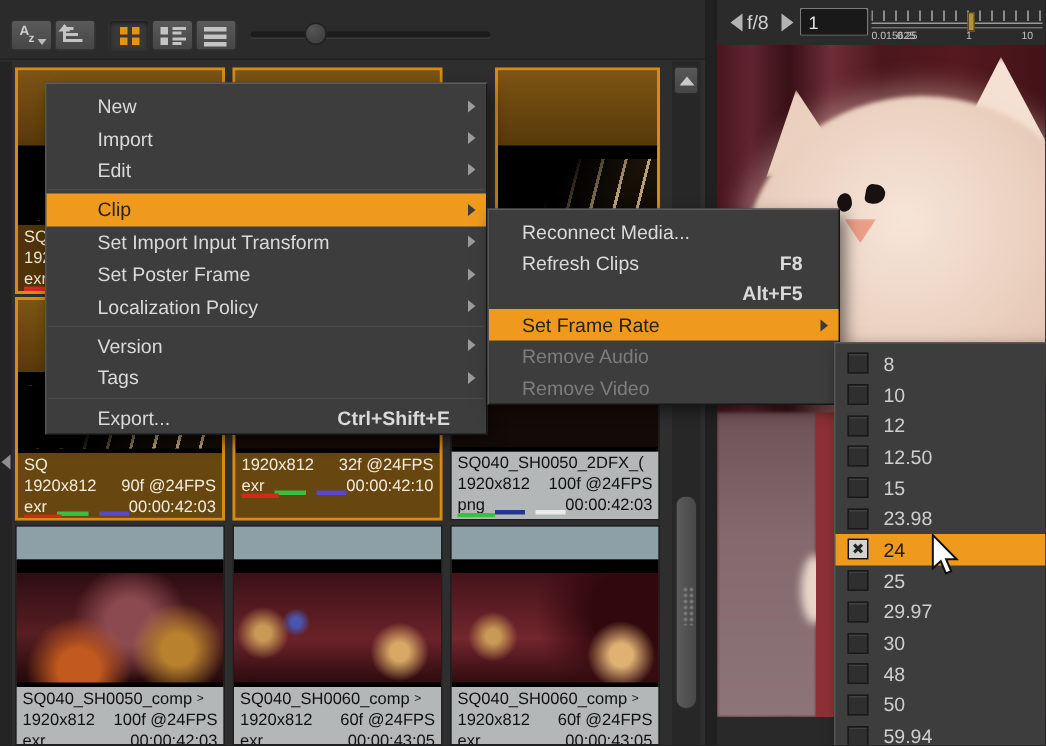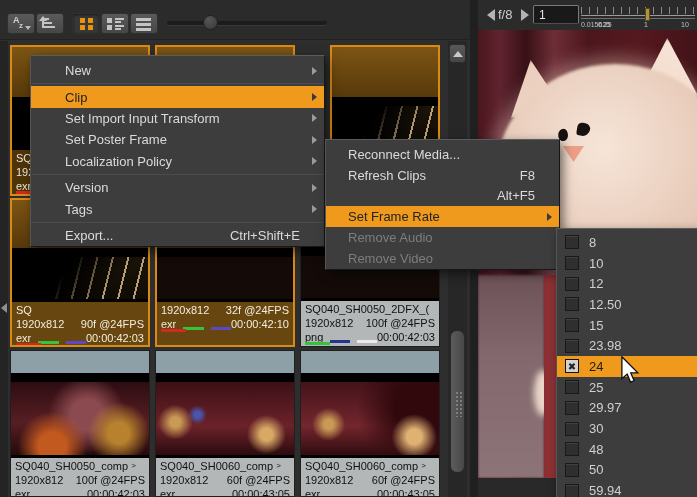--- a/index.html
+++ b/index.html
@@ -114,21 +114,21 @@
   .eye-r { left:99px; top:93px; width:13px; height:13px; border-radius:45% 55% 70% 30%; transform:rotate(10deg); }
   .nose { position:absolute; left:85px; top:116px; width:21px; height:16px; background:#ec9f88; clip-path:polygon(0 0,100% 0,50% 100%); filter:blur(.6px); }
   .lowmauve { position:absolute; left:0; top:245px; width:66px; height:203px; background:linear-gradient(180deg,#6d5257 0,#83696d 40%,#8d7478 100%); filter:blur(1px); }
   .furpatch { position:absolute; left:56px; top:340px; width:18px; height:46px; background:#e9d6c9; border-radius:50%; filter:blur(3px); }
   .lowred { position:absolute; left:66px; top:245px; width:153px; height:203px; background:linear-gradient(90deg,#8c3034,#a63d3e 45%,#b04742); filter:blur(.5px); }
   .vbottom { position:absolute; left:0; top:478px; width:219px; height:19px; background:#292929; }
 
   
   .menu { position:absolute; background:#3d3d3d; border:1px solid #171717; border-top-color:#5c5c5c; border-left-color:#555; box-shadow:3px 4px 10px rgba(0,0,0,.55); padding-top:4px; }
   .mitem { position:relative; display:flex; align-items:center; padding:0 24px 0 34px; font-size:13px; color:#dadada; }
-  .mitem .sc { margin-left:auto; padding-left:26px; }
+  .mitem .sc { margin-left:auto; padding-left:26px;font-weight:bold; }
   .mitem .arr { position:absolute; right:7px; top:50%; margin-top:-4px; width:0; height:0; border-top:4px solid transparent; border-bottom:4px solid transparent; border-left:5px solid #9b9b9b; }
   .mitem.hl { background:#ef9a1d; color:#232323; }
   .mitem.hl .arr { border-left-color:#3a3a3a; }
   .mitem.dis { color:#7d7d7d; }
   .msep { height:1px; background:#2a2a2a; border-bottom:1px solid #4b4b4b; margin:2px 1px; }
   #mainmenu { left:30px; top:55px; width:295px; }
   #mainmenu .mitem { height:21.4px; }
   #clipmenu { left:325px; top:139px; width:235px; }
   #clipmenu .mitem { height:20.8px; padding-left:22px; }
   #frmenu { left:556px; top:228px; width:168px; padding-top:3px; }
@@ -411,20 +411,28 @@
       <div class="lowred"></div>
     </div>
     <div class="vbottom"></div>
   </div>
 
   <div class="menu" id="mainmenu">
       <div class="mitem">
         <span class="lbl">New</span>
         <span class="arr"></span>
       </div>
+      <div class="mitem">
+        <span class="lbl">Import</span>
+        <span class="arr"></span>
+      </div>
+      <div class="mitem">
+        <span class="lbl">Edit</span>
+        <span class="arr"></span>
+      </div>
       <div class="msep"></div>
       <div class="mitem hl">
         <span class="lbl">Clip</span>
         <span class="arr"></span>
       </div>
       <div class="mitem">
         <span class="lbl">Set Import Input Transform</span>
         <span class="arr"></span>
       </div>
       <div class="mitem">

